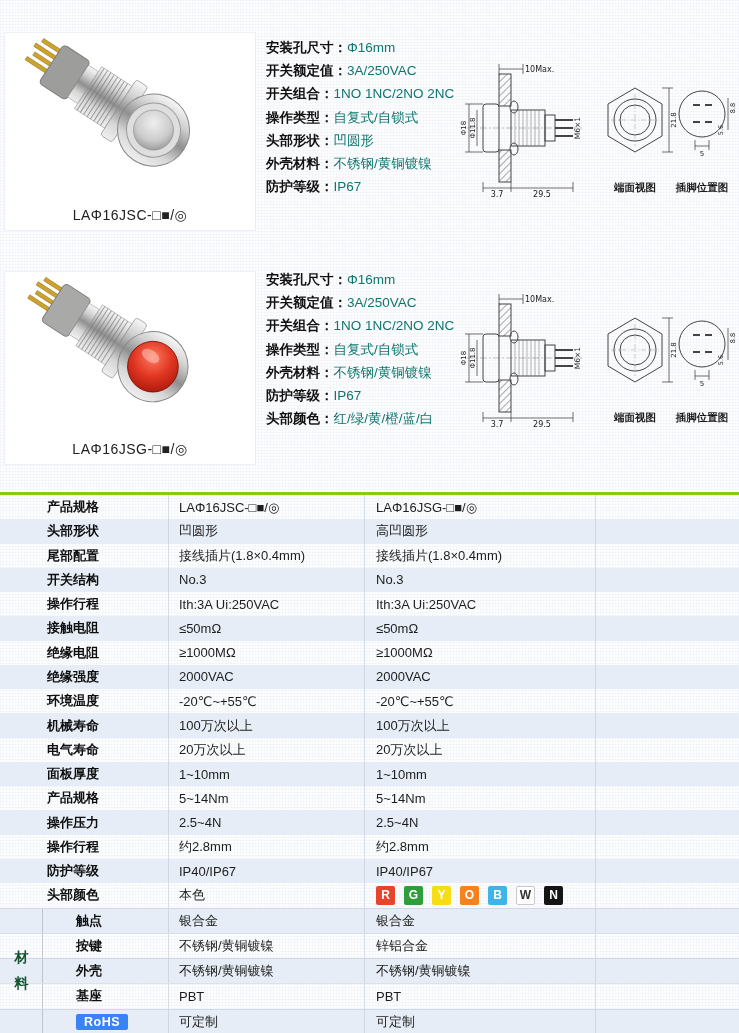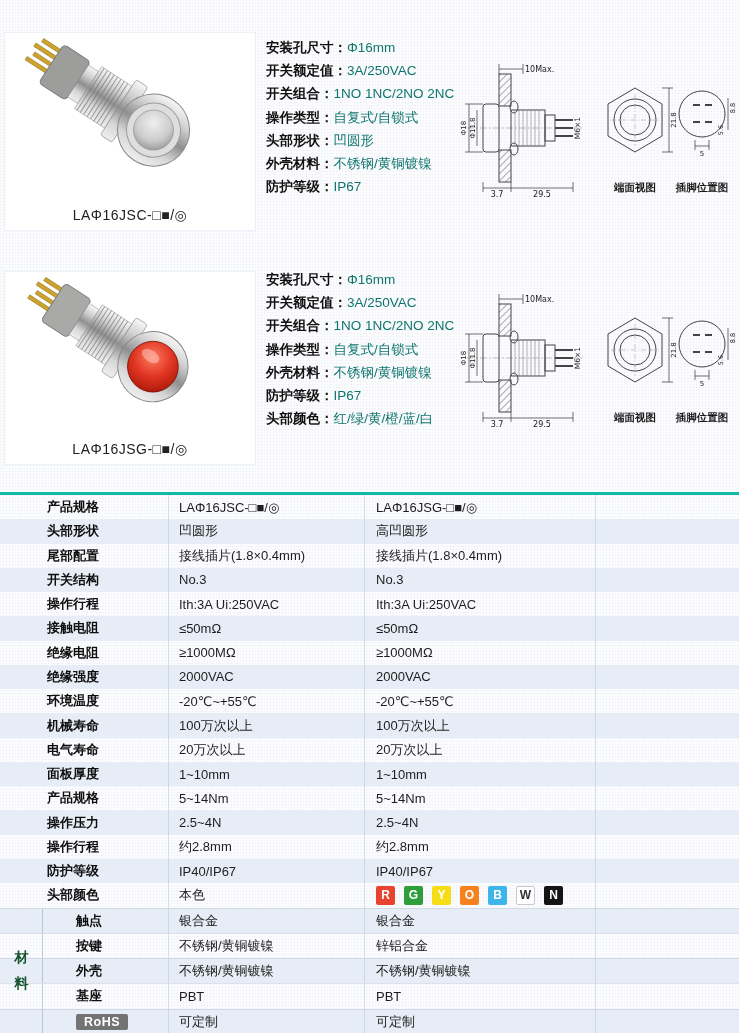--- a/index.html
+++ b/index.html
@@ -26,21 +26,21 @@
   .spec-label{font-weight:bold;color:#111;}
   .spec-value{color:#0f766e;}
   .drawing{position:absolute;width:278px;height:140px;}
   .d1{left:459px;top:58px;} .d2{left:459px;top:288px;}
   .drawing svg{width:100%;height:100%;}
   svg text{font-family:"DejaVu Sans","Liberation Sans",sans-serif;}
 
   
   .spec-table{
     position:absolute;left:0;right:0;top:492px;height:541px;box-sizing:border-box;
-    border-top:3px solid #14b8a6;border-bottom:4px solid #0e0e0e;
+    border-top:3px solid #84cc16;border-bottom:4px solid #0e0e0e;
   }
   .t-row{height:24.27px;display:grid;grid-template-columns:168px 196px 231px 1fr;align-items:center;}
   .trows > .t-row:nth-child(even){background:#e6edf6;}
   .mat-rows .t-row{grid-template-columns:43px 125px 196px 231px 1fr;}
   .mat-rows .t-row:nth-child(odd){background:#e6edf6;}
   .mat-rows .t-row{border-top:1px solid rgba(165,178,195,.35);}
   .cell{height:100%;display:flex;align-items:center;box-sizing:border-box;font-size:13px;color:#1d1d1d;overflow:hidden;white-space:nowrap;}
   .cell.label{padding-left:47px;font-weight:bold;color:#0f0f0f;}
   .cell.sublabel{padding-left:33px;font-weight:bold;color:#0f0f0f;}
   .cell.v1,.cell.v2,.cell.rest{border-left:1px solid rgba(185,198,215,.55);}
@@ -476,21 +476,21 @@
         <div class="t-row">
             <div class="cell gcol"></div>
             <div class="cell sublabel">基座</div>
             <div class="cell v1">PBT</div>
             <div class="cell v2">PBT</div>
             <div class="cell rest"></div>
           </div>
         <div class="t-row">
           <div class="cell gcol"></div>
           <div class="cell sublabel">
-              <span class="rohs" style="background: #737373;">RoHS</span>
+              <span class="rohs" style="background: #3b82f6;">RoHS</span>
             </div>
           <div class="cell v1">可定制</div>
           <div class="cell v2">可定制</div>
           <div class="cell rest"></div>
         </div>
       </div>
     </div>
   </div>
 
 </div>

